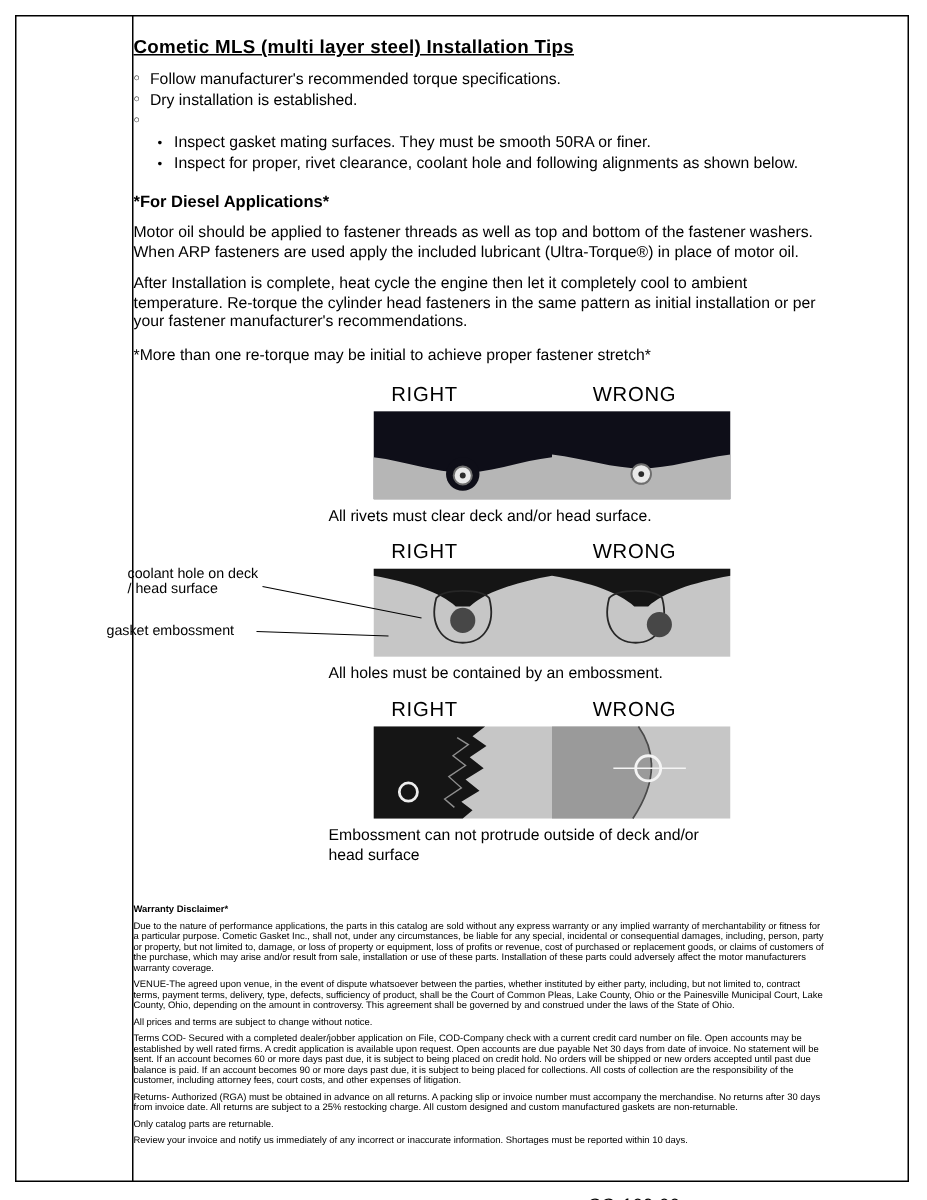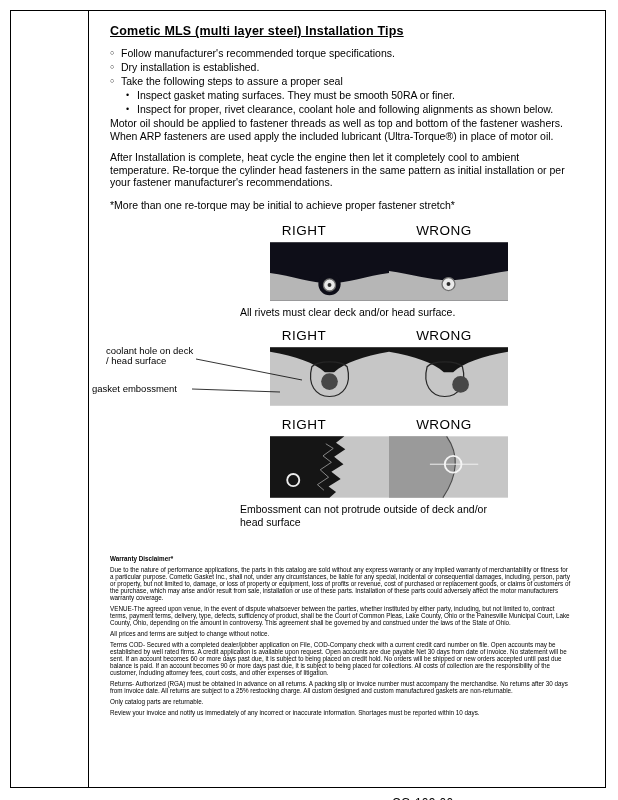--- a/index.html
+++ b/index.html
@@ -10,21 +10,21 @@
   }
   .frame {
     position:absolute; left:10px; top:10px; width:596px; height:778px;
     border:1.5px solid #000; box-sizing:border-box;
   }
   .binding-rule {
     position:absolute; left:88px; top:10px; height:778px; width:0;
     border-left:1.5px solid #000;
   }
   .content {
-    position:absolute; left:92px; top:10px; width:520px;
+    position:absolute; left:71px; top:10px; width:520px;
     padding:14px 12px 0 18px; box-sizing:border-box;
   }
   .doc-title {
     font-size:12.5px; font-weight:bold; text-decoration:underline;
     margin:0 0 9px 0; letter-spacing:0.2px;
   }
   .bullet-list { font-size:10.5px; }
   .bullet-item { display:flex; align-items:flex-start; margin:0 0 2px 0; }
   .bullet-item .blt { width:11px; flex:0 0 11px; font-size:7px; line-height:12px; }
   .sub-bullet { margin-left:16px; }
@@ -70,32 +70,32 @@
     <div class="bullet-item">
       <span class="blt">○</span>
       <span class="txt">Follow manufacturer's recommended torque specifications.</span>
     </div>
     <div class="bullet-item">
       <span class="blt">○</span>
       <span class="txt">Dry installation is established.</span>
     </div>
     <div class="bullet-item">
       <span class="blt">○</span>
-      <span class="txt">Take the following steps to assure a proper seal</span>
     </div>
     <div class="bullet-item sub-bullet">
       <span class="blt">•</span>
       <span class="txt">Inspect gasket mating surfaces.  They must be smooth 50RA or finer.</span>
     </div>
     <div class="bullet-item sub-bullet">
       <span class="blt">•</span>
       <span class="txt">Inspect for proper, rivet clearance, coolant hole and following alignments as shown below.</span>
     </div>
   </div>
 
+  <div class="diesel-heading">*For Diesel Applications*</div>
   <p class="body-para">Motor oil should be applied to fastener threads as well as top and bottom of the fastener washers. When ARP fasteners are used apply the included lubricant (Ultra-Torque®) in place of motor oil.</p>
   <p class="body-para">After Installation is complete, heat cycle the engine then let it completely cool to ambient temperature. Re-torque the cylinder head fasteners in the same pattern as initial installation or per your fastener manufacturer's recommendations.</p>
   <div class="note-line">*More than one re-torque may be initial to achieve proper fastener stretch*</div>
 
   <div class="diagram-block">
 
     <section class="diagram-row">
       <div class="rw-labels">
         <span class="rw">RIGHT</span>
         <span class="rw">WRONG</span>
@@ -138,20 +138,21 @@
           <rect width="128" height="63" fill="#c6c6c6"></rect>
           <path d="M0,0 H128 V5 C100,10 80,17 69,27 L59,27 C48,17 28,10 0,5 Z" fill="#151515"></path>
           <path d="M41,21 C36,40 45,53 60,53 C75,53 84,40 79,21 C73,14 47,14 41,21 Z" fill="none" stroke="#262626" stroke-width="1.3"></path>
           <circle cx="77" cy="40" r="9" fill="#474747"></circle>
         </svg>
         <svg class="leader-lines" width="220" height="63" viewBox="0 0 220 63">
           <line x1="106" y1="14" x2="212" y2="35" stroke="#000" stroke-width="0.8"></line>
           <line x1="102" y1="44" x2="190" y2="47" stroke="#000" stroke-width="0.8"></line>
         </svg>
       </div>
+      <div class="caption">All holes must be contained by an embossment.</div>
     </section>
 
     <section class="diagram-row">
       <div class="rw-labels">
         <span class="rw">RIGHT</span>
         <span class="rw">WRONG</span>
       </div>
       <div class="panels">
         <svg class="panel" width="128" height="66" viewBox="0 0 128 66">
           <rect width="128" height="66" fill="#c6c6c6"></rect>

